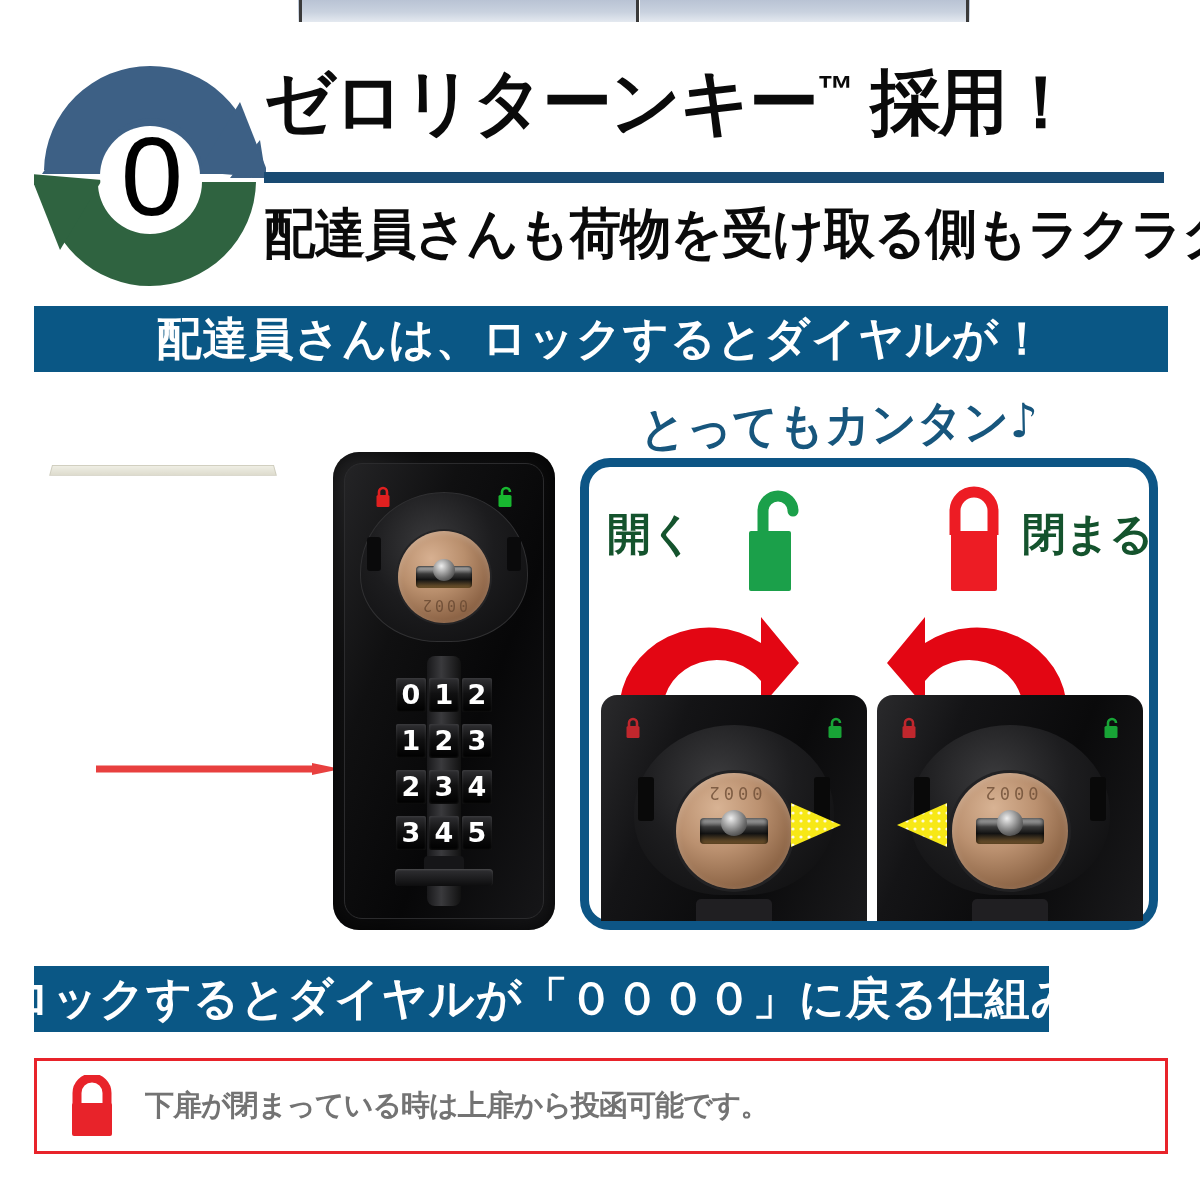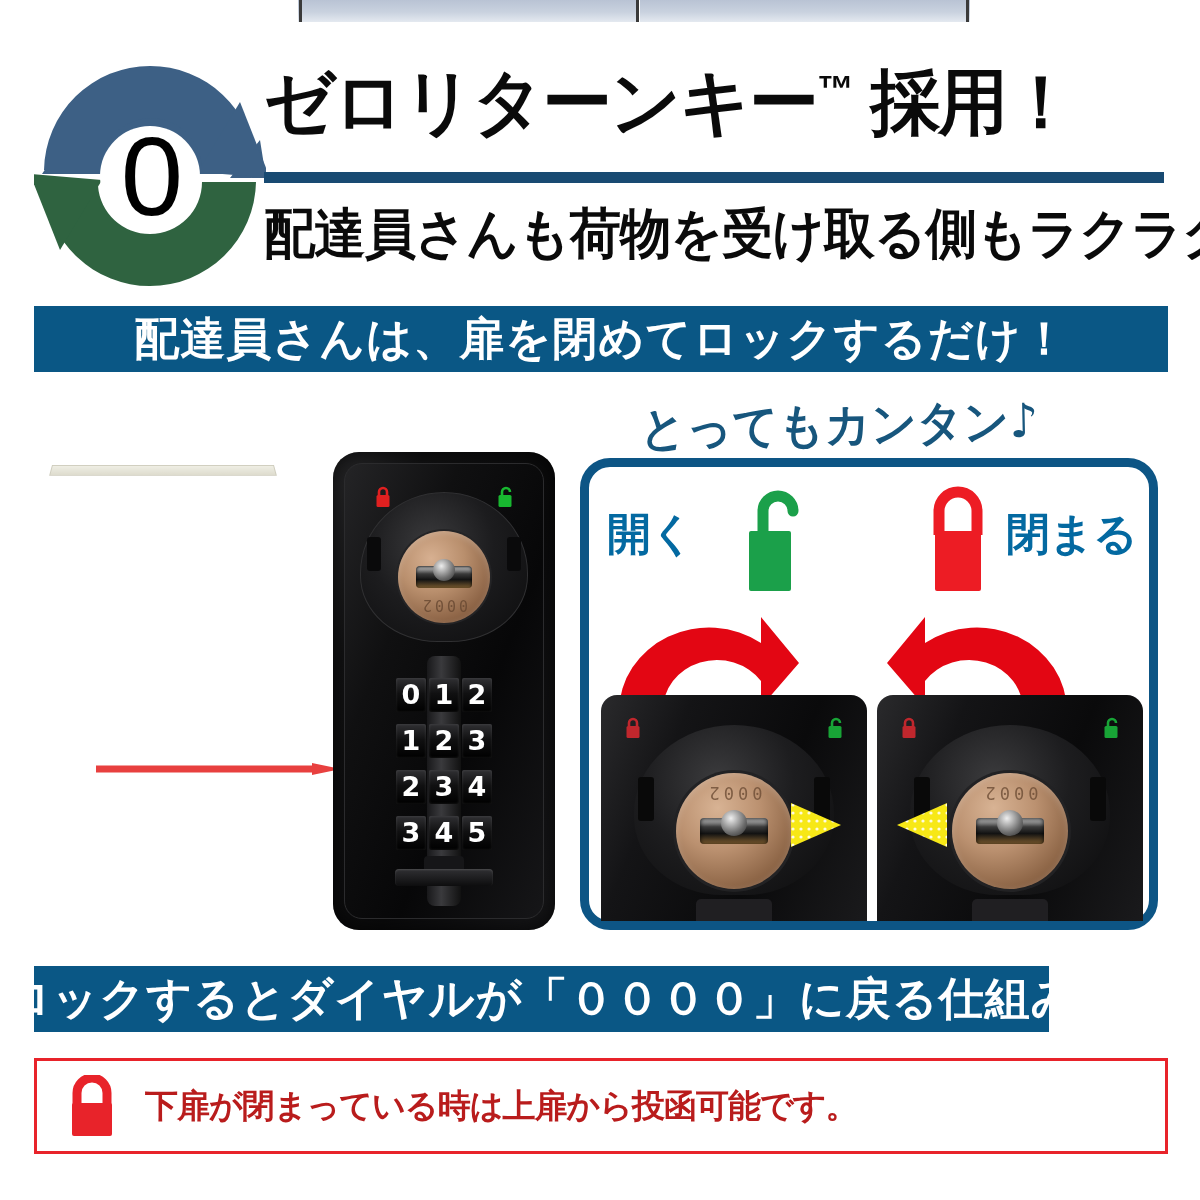--- a/index.html
+++ b/index.html
@@ -143,22 +143,22 @@
     box-shadow:inset 0 1px 2px rgba(255,255,255,.14);}
   .lever::before{content:"";position:absolute;left:50%;top:-13px;transform:translateX(-50%);
     width:40px;height:13px;border-radius:4px 4px 0 0;background:#161618;}
 
   
   .panel{position:absolute;left:580px;top:458px;width:578px;height:472px;
     border:9px solid #0d5585;border-radius:30px;box-sizing:border-box;background:#fff;}
   .p-head{position:absolute;left:0;top:14px;width:560px;height:130px;}
   .p-col{position:absolute;top:0;width:274px;height:130px;}
   .p-left{left:6px;}
-  .p-right{left:280px;}
-  .p-label{position:absolute;top:24px;font-size:44px;color:#0369a1;font-weight:bold;
+  .p-right{left:296px;}
+  .p-label{position:absolute;top:24px;font-size:44px;color:#14532d;font-weight:bold;
     white-space:nowrap;letter-spacing:-1px;}
   .p-left .p-label{left:12px;}
   .p-right .p-label{right:6px;}
   .p-pad{position:absolute;top:4px;width:62px;height:108px;}
   .p-left .p-pad{left:148px;}
   .p-right .p-pad{left:58px;}
   .arrow-c{position:absolute;top:140px;width:190px;height:108px;}
   .arrow-left{left:22px;}
   .arrow-right{left:296px;}
   .mini{position:absolute;top:228px;width:266px;height:226px;
@@ -194,21 +194,21 @@
   .yb-r{right:24px;}
   .yb-l{left:18px;}
   .mini-foot{position:absolute;left:50%;bottom:0;transform:translateX(-50%);
     width:76px;height:22px;border-radius:5px 5px 0 0;background:#201f22;}
 
   
   .note{position:absolute;left:34px;top:1058px;width:1134px;height:96px;
     border:3px solid #e8232a;box-sizing:border-box;background:#fff;
     display:flex;align-items:center;}
   .note-ico{margin-left:28px;width:54px;height:62px;flex:0 0 auto;}
-  .note-txt{margin-left:26px;font-size:33px;font-weight:bold;color:#b91c1c;
+  .note-txt{margin-left:26px;font-size:29px;font-weight:bold;color:#737373;
     white-space:nowrap;letter-spacing:-1px;}
 </style>
 </head>
 <body>
 
 <div class="page">
 
   <div class="top-strip">
     <div class="ts-seg ts-a"></div>
     <div class="ts-seg ts-b"></div>
@@ -245,21 +245,21 @@
     </div>
 
     <div class="head-text">
       <div class="title"><span>ゼロリターンキー</span><span class="tm">™</span><span> 採用！</span></div>
       <div class="title-rule"></div>
       <div class="subtitle">配達員さんも荷物を受け取る側もラクラク♪</div>
     </div>
   </div>
 
   <div class="banner banner-1">
-    <span>配達員さんは、扉を閉めてロックするだけ！</span>
+    <span>配達員さんは、ロックするとダイヤルが！</span>
   </div>
 
   <div class="tagline">とってもカンタン♪</div>
 
   <div class="boxwrap">
     <div class="box-top"></div>
     <div class="redarrow">
       <svg viewBox="0 0 245 12" width="245" height="12">
         <line x1="0" y1="6" x2="218" y2="6" stroke="#e8403f" stroke-width="7"></line>
         <polygon points="216,0 245,6 216,12" fill="#e8403f"></polygon>

